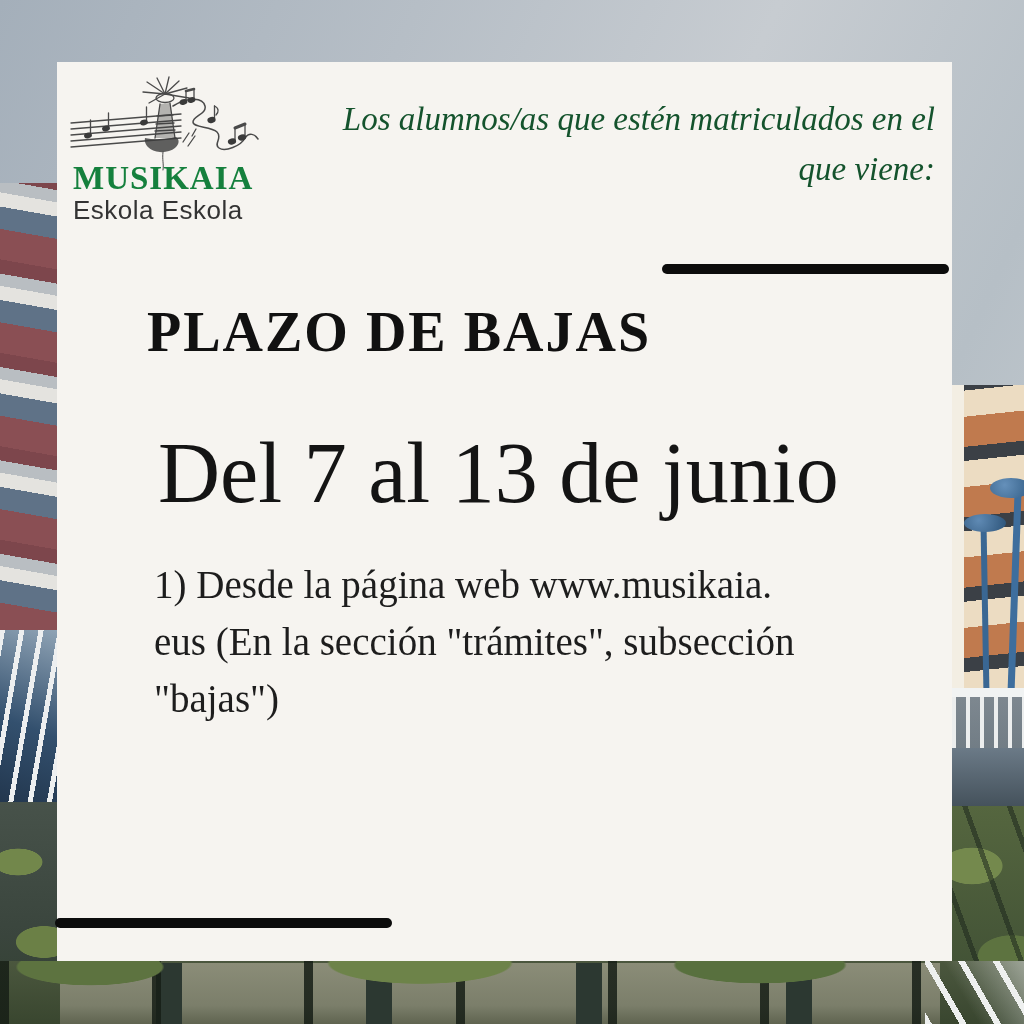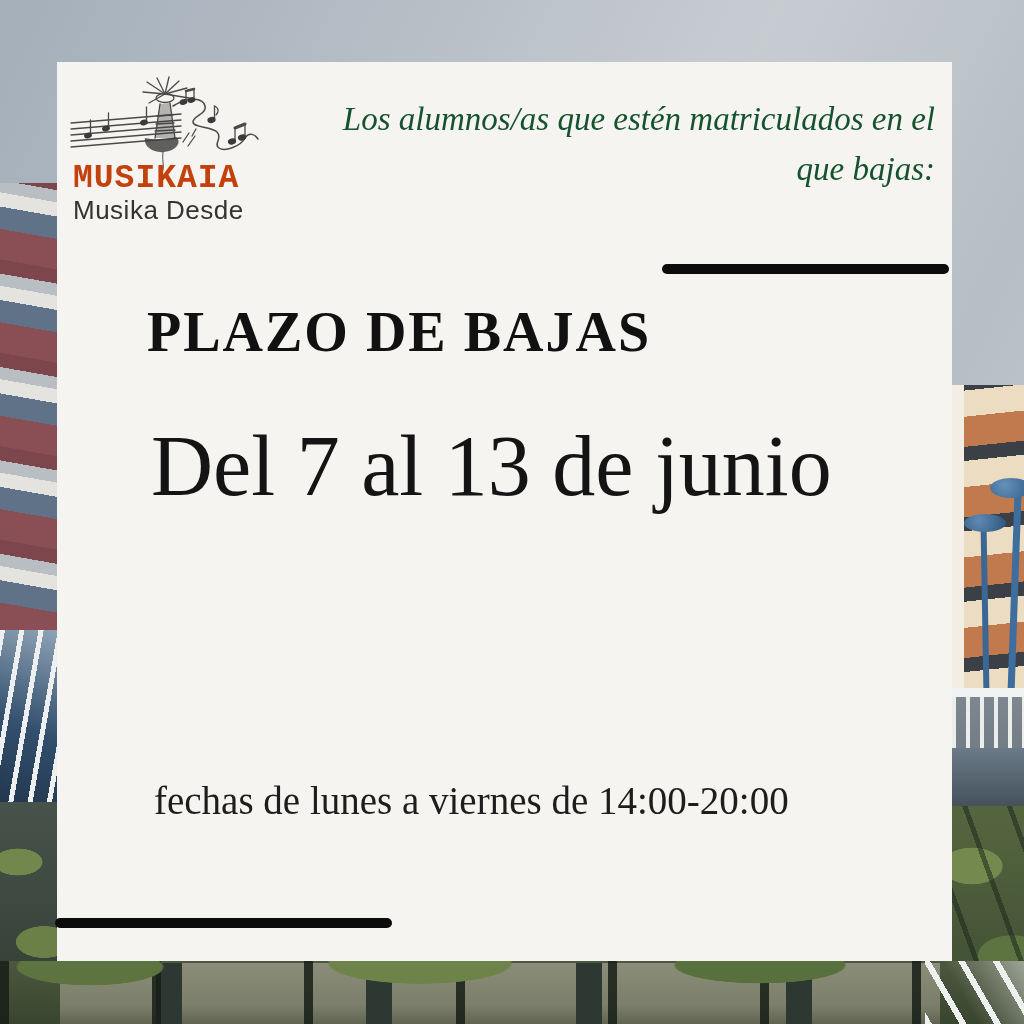--- a/index.html
+++ b/index.html
@@ -98,42 +98,42 @@
   }
   
   .card{
     position:absolute;left:57px;top:62px;width:895px;height:899px;
     background:#f6f4f0;color:#1a1a1a;
   }
   .logo{position:absolute;left:0;top:0;width:260px;height:170px;}
   .logo-svg{position:absolute;left:8px;top:14px;width:200px;height:95px;}
   .logo-name{
     position:absolute;left:16px;top:98px;
-    font-family:Liberation Mono, monospace;font-size:33px;font-weight:600;
-    letter-spacing:1px;color:#c2410c;white-space:nowrap;
+    font-family:Liberation Serif, serif;font-size:33px;font-weight:600;
+    letter-spacing:1px;color:#15803d;white-space:nowrap;
   }
   .logo-sub{
     position:absolute;left:16px;top:133px;
     font-family:"Liberation Sans",sans-serif;font-size:26px;font-weight:400;
     letter-spacing:0.5px;color:#333;white-space:nowrap;
   }
   .intro{
     position:absolute;right:17px;top:32px;width:700px;
     text-align:right;font-style:italic;font-size:33px;line-height:50px;color:#14532d;
   }
   .intro div{white-space:nowrap;}
   .bar{position:absolute;height:10px;border-radius:6px;background:#0c0c0c;}
   .bar-top{left:605px;top:202px;width:287px;}
   .bar-bottom{left:-2px;top:856px;width:337px;}
   .title{
     position:absolute;left:90px;top:238px;margin:0;
     font-size:56px;font-weight:700;letter-spacing:2px;color:#111;white-space:nowrap;
   }
   .date{
-    position:absolute;left:86px;top:346px;margin:8px;
+    position:absolute;left:86px;top:346px;margin:15px;
     font-size:86px;font-weight:400;color:#141414;white-space:nowrap;
   }
   .item{position:absolute;left:97px;font-size:39px;line-height:57px;color:#1d1d1d;}
   .item div{white-space:nowrap;}
   .item-1{top:494px;}
   .item-2{top:710px;}
 </style>
 </head>
 <body>
 
@@ -212,34 +212,38 @@
           <ellipse cx="118.5" cy="26" rx="4" ry="2.8" transform="rotate(-15 118.5 26)"></ellipse>
           <ellipse cx="126.5" cy="24" rx="4" ry="2.8" transform="rotate(-15 126.5 24)"></ellipse>
           <ellipse cx="146.5" cy="44" rx="4.2" ry="3" transform="rotate(-15 146.5 44)"></ellipse>
           <ellipse cx="167" cy="65.5" rx="4.2" ry="3" transform="rotate(-15 167 65.5)"></ellipse>
           <ellipse cx="177" cy="61.5" rx="4.2" ry="3" transform="rotate(-15 177 61.5)"></ellipse>
           <path d="M80 62 C78 72 92 79 104 75 C114 72 116 64 111 61 C100 64 88 64 80 62 Z" opacity="0.8"></path>
           <path d="M95 28 L105 27 L110 62 L90 62 Z" opacity="0.35"></path>
         </g>
       </svg>
       <div class="logo-name">MUSIKAIA</div>
-      <div class="logo-sub">Musika Desde</div>
+      <div class="logo-sub">Eskola Eskola</div>
     </div>
 
     <div class="intro">
       <div>Los alumnos/as que estén matriculados en el</div>
-      <div>que bajas:</div>
+      <div>que viene:</div>
     </div>
 
     <div class="bar bar-top"></div>
 
     <h1 class="title">PLAZO DE BAJAS</h1>
     <h2 class="date">Del 7 al 13 de junio</h2>
 
+    <div class="item item-1">
+      <div>1) Desde la página web www.musikaia.</div>
+      <div>eus (En la sección "trámites", subsección</div>
+      <div>"bajas")</div>
+    </div>
 
     <div class="item item-2">
-      <div>fechas de lunes a viernes de 14:00-20:00</div>
     </div>
 
     <div class="bar bar-bottom"></div>
 
   </div>
 </div>
 
 </body></html>

